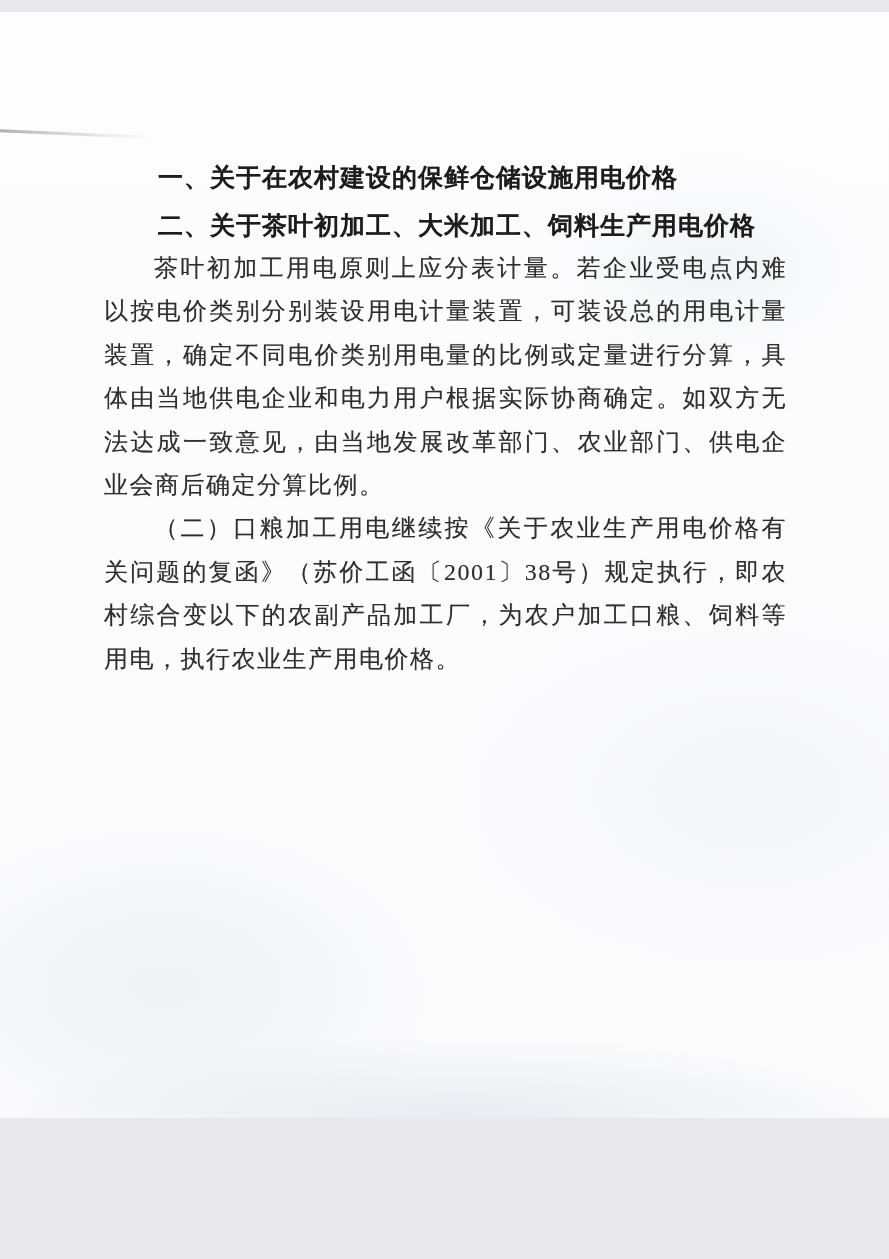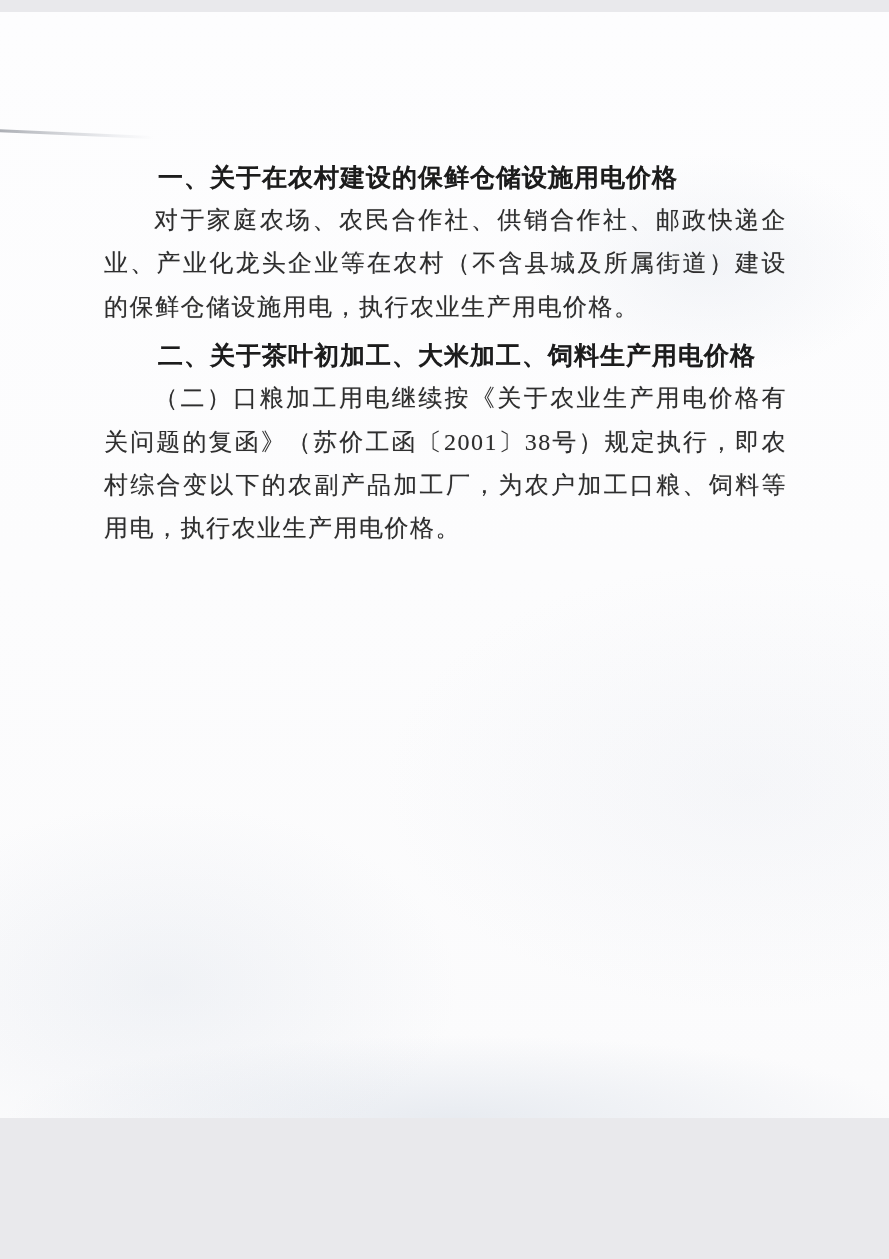--- a/index.html
+++ b/index.html
@@ -95,25 +95,25 @@
 
 <div class="page">
 
   <div class="artifact-line-top"></div>
   <div class="artifact-line-right"></div>
 
   <main class="content">
 
     <h2 class="heading">一、关于在农村建设的保鲜仓储设施用电价格</h2>
 
-    <p class="para">对于家庭农场、农民合作社、供销合作社、邮政快递企业、产业化龙头企业等在农村（不含县城及所属街道）建设的保鲜仓储设施用电，执行农业生产用电价格。</p>
 
     <h2 class="heading gap-above">二、关于茶叶初加工、大米加工、饲料生产用电价格</h2>
 
 
+    <p class="para">茶叶初加工用电原则上应分表计量。若企业受电点内难以按电价类别分别装设用电计量装置，可装设总的用电计量装置，确定不同电价类别用电量的比例或定量进行分算，具体由当地供电企业和电力用户根据实际协商确定。如双方无法达成一致意见，由当地发展改革部门、农业部门、供电企业会商后确定分算比例。</p>
 
     <p class="para">（二）口粮加工用电继续按《关于农业生产用电价格有关问题的复函》（苏价工函〔2001〕38号）规定执行，即农村综合变以下的农副产品加工厂，为农户加工口粮、饲料等用电，执行农业生产用电价格。</p>
 
 
   </main>
 
   <div class="page-number">— 2 —</div>
 
 </div>
 

